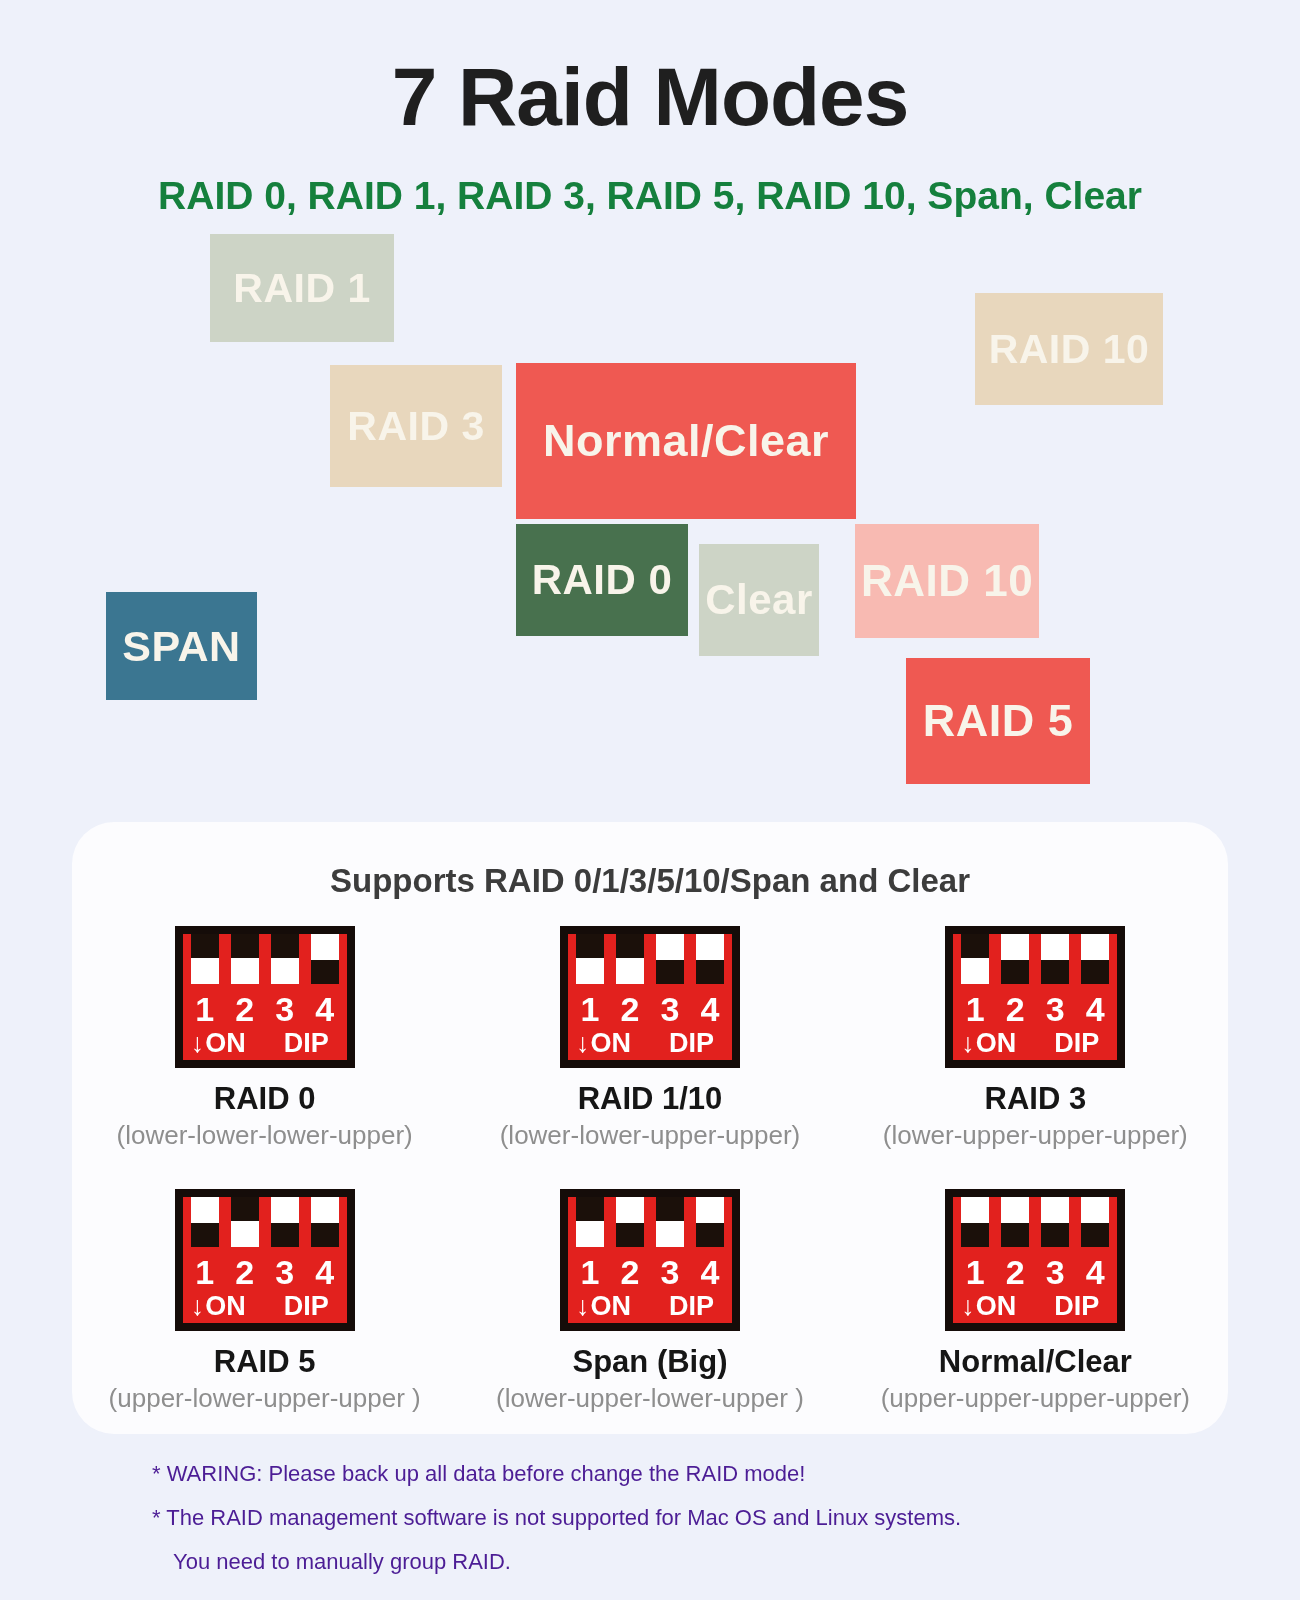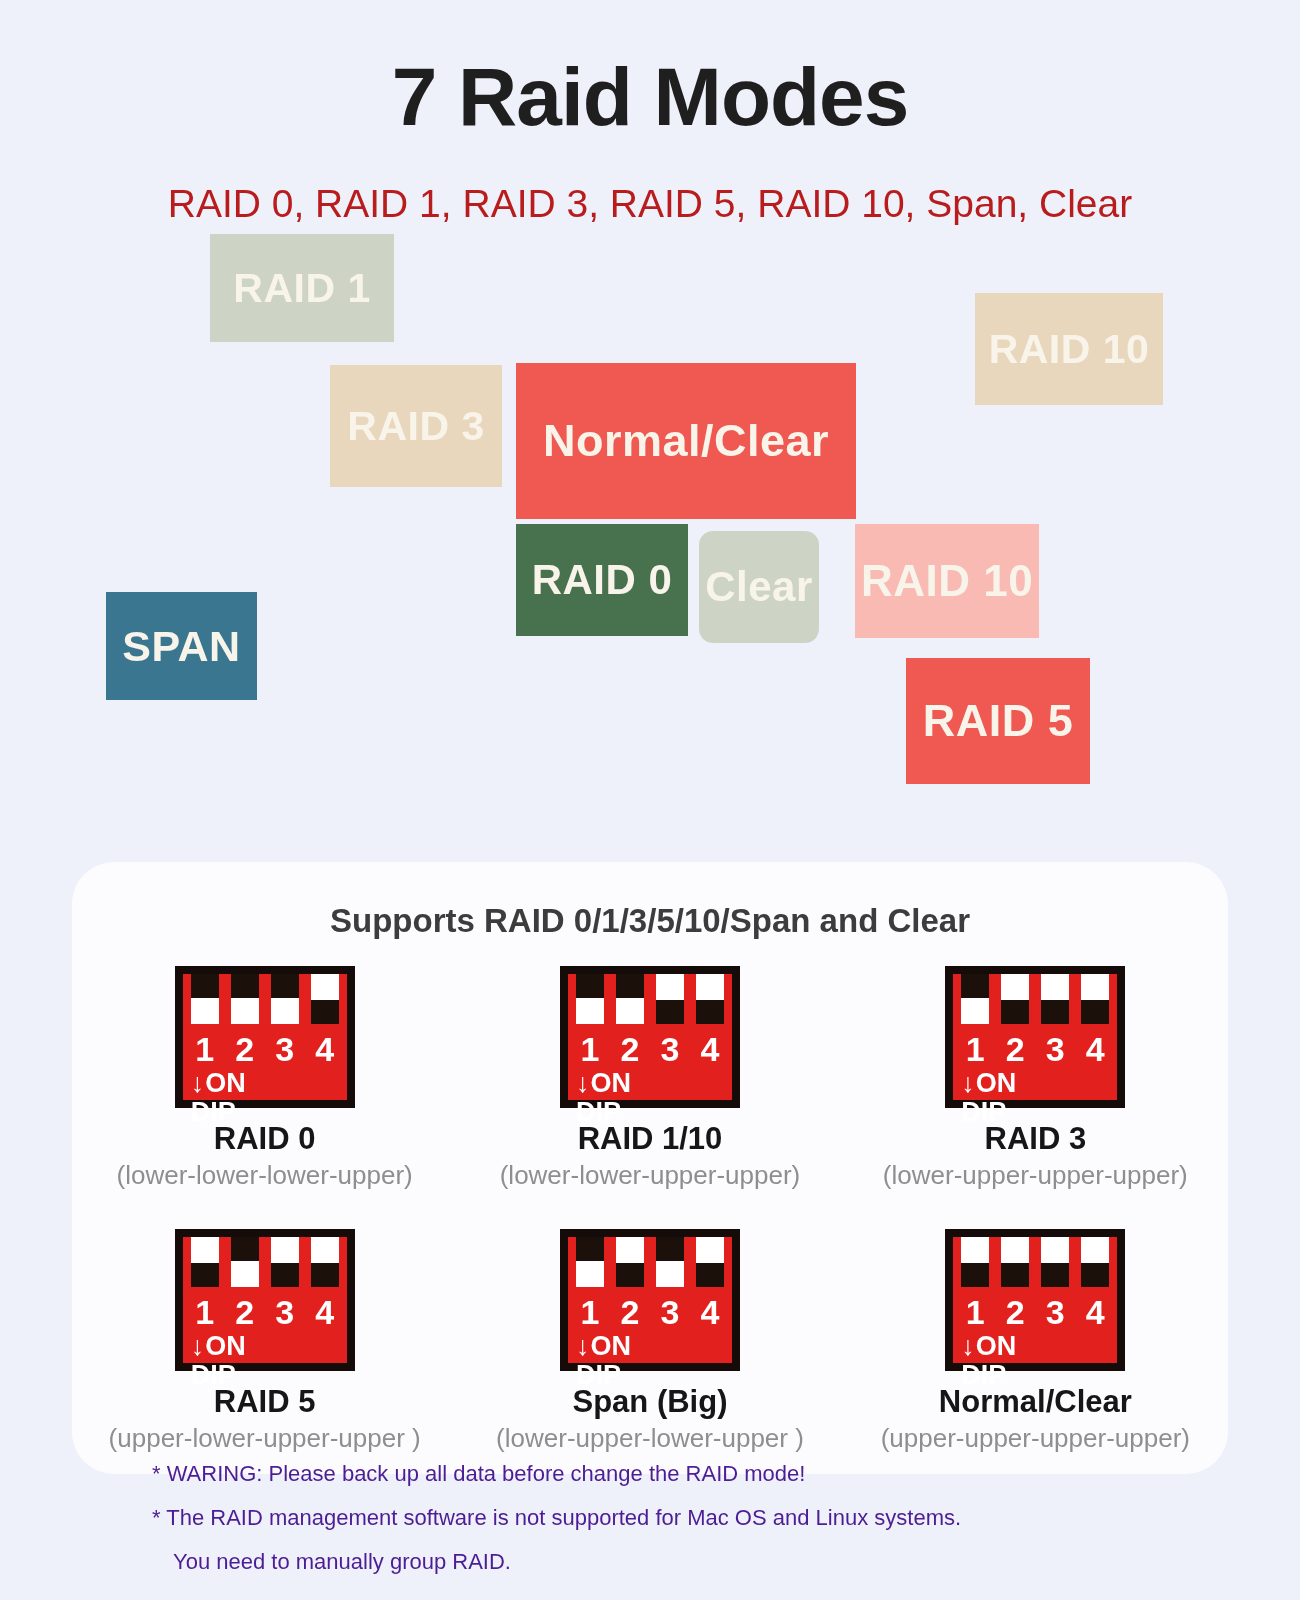--- a/index.html
+++ b/index.html
@@ -2,55 +2,55 @@
 <html><head>
 <meta charset="utf-8">
 <style>
   html,body{margin:0;padding:0;}
   body{font-family:"Liberation Sans","DejaVu Sans",sans-serif;}
   .page{position:relative;width:1300px;height:1600px;background:#eef1fa;overflow:hidden;}
 
   
   .hdr{position:absolute;left:0;top:0;width:1300px;text-align:center;}
   .title{margin:8px;padding-top:42px;font-size:82px;font-weight:800;letter-spacing:-1px;color:#1f1f1f;}
-  .subtitle{margin:16px;padding-top:22px;font-size:39px;font-weight:400;color:#b91c1c;}
+  .subtitle{margin:8px;padding-top:22px;font-size:39px;font-weight:700;color:#15803d;}
 
   
   .mosaic{position:absolute;left:0;top:0;width:1300px;height:800px;}
   .block{position:absolute;display:flex;align-items:center;justify-content:center;
          font-size:41px;font-weight:600;letter-spacing:0.5px;}
   [data-name="mode-block-raid-1"]      {left:210px;top:234px;width:184px;height:108px;}
   [data-name="mode-block-raid-10-top"] {left:975px;top:293px;width:188px;height:112px;}
   [data-name="mode-block-raid-3"]      {left:330px;top:365px;width:172px;height:122px;}
   [data-name="mode-block-normal-clear"]{left:516px;top:363px;width:340px;height:156px;font-size:45px;}
   [data-name="mode-block-raid-0"]      {left:516px;top:524px;width:172px;height:112px;font-size:42px;}
-  [data-name="mode-block-clear"]       {left:699px;top:531px;width:120px;height:112px;font-size:42px;border-radius:14px;}
+  [data-name="mode-block-clear"]       {left:699px;top:544px;width:120px;height:112px;font-size:42px;}
   [data-name="mode-block-raid-10"]     {left:855px;top:524px;width:184px;height:114px;font-size:44px;}
   [data-name="mode-block-span"]        {left:106px;top:592px;width:151px;height:108px;font-size:43px;}
   [data-name="mode-block-raid-5"]      {left:906px;top:658px;width:184px;height:126px;font-size:45px;}
 
   
-  .card{position:absolute;left:72px;top:862px;width:1156px;height:612px;background:#fcfcfe;
+  .card{position:absolute;left:72px;top:822px;width:1156px;height:612px;background:#fcfcfe;
         border-radius:42px;box-sizing:border-box;padding-top:40px;}
   .card-heading{margin:0;text-align:center;font-size:33px;font-weight:700;color:#3c3c3c;}
   .grid{display:grid;grid-template-columns:repeat(3,1fr);row-gap:38px;margin-top:26px;}
   .cell{display:flex;flex-direction:column;align-items:center;}
 
   
   .dip{width:180px;height:142px;box-sizing:border-box;border:8px solid #150c09;background:#e2211e;
        padding:0 8px;display:flex;flex-direction:column;}
   .slots{display:flex;justify-content:space-between;height:50px;}
   .slot{position:relative;width:28px;height:50px;background:#1b100a;}
   .handle{position:absolute;left:0;width:28px;height:26px;background:#ffffff;}
   .slot.upper .handle{top:0;}
   .slot.lower .handle{bottom:0;}
   .nums{display:flex;justify-content:space-between;margin-top:8px;}
   .nums span{width:28px;text-align:center;font-size:34px;line-height:34px;font-weight:700;color:#fff;}
   .onrow{display:flex;justify-content:space-between;margin-top:3px;padding:0 10px 0 0;
-         font-size:27px;line-height:29px;font-weight:600;color:#fff;flex-direction:column;}
+         font-size:27px;line-height:29px;font-weight:600;color:#fff;}
   .onrow .arrow{font-weight:400;margin-right:1px;}
   .mode-name{margin-top:13px;font-size:31px;font-weight:700;color:#161616;text-align:center;}
   .mode-caption{margin-top:3px;font-size:26px;color:#8e8e8e;text-align:center;white-space:pre;}
 
   
   .foots{position:absolute;left:152px;top:1452px;width:1100px;}
   .foot{margin:0;font-size:22px;line-height:44px;color:#4c1d95;}
   .foot.indent{padding-left:21px;}
 </style>
 </head>

